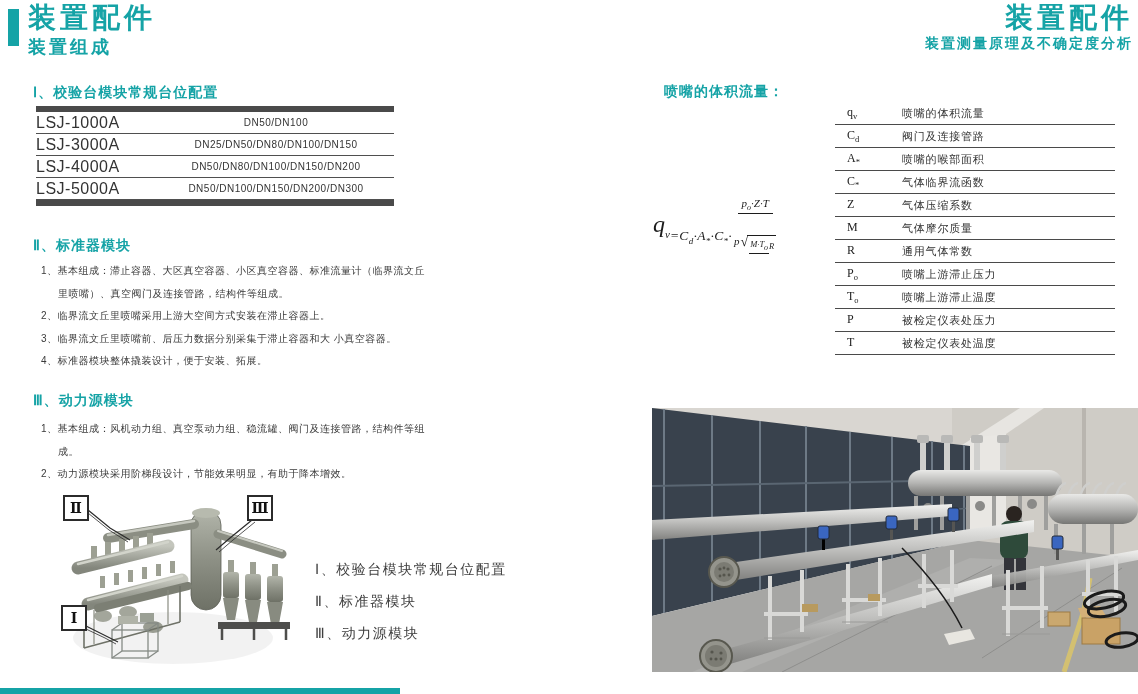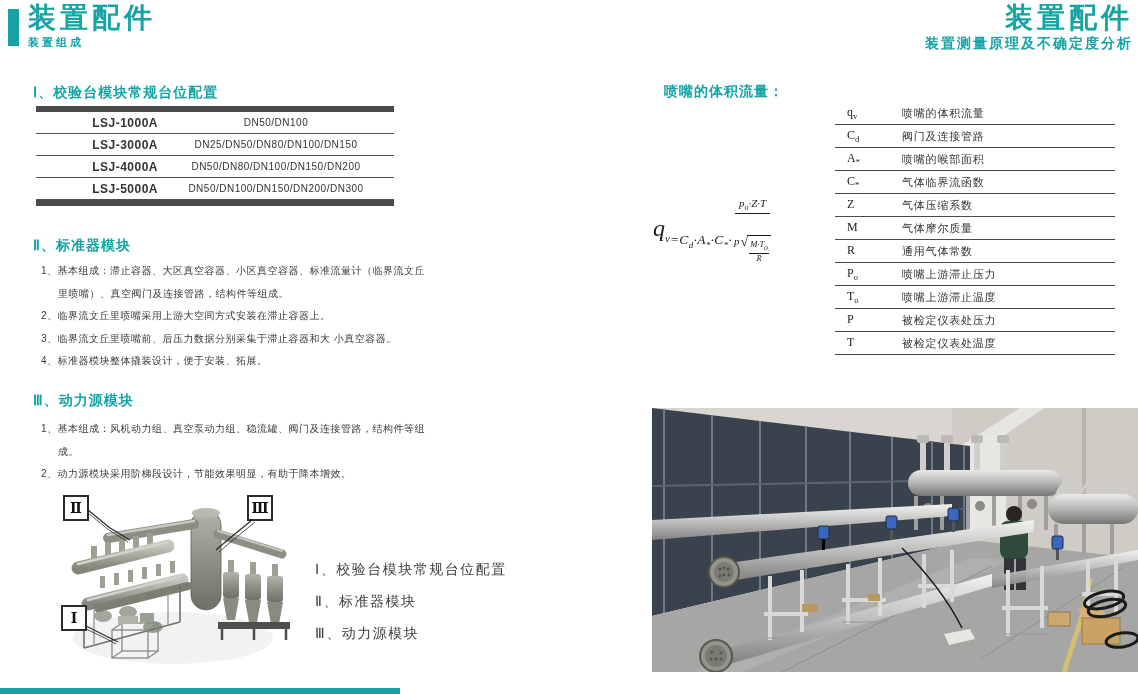--- a/index.html
+++ b/index.html
@@ -2,36 +2,36 @@
 <html><head>
 <meta charset="utf-8">
 <style>
   html,body{margin:0;padding:0;background:#fff;}
   .page{position:relative;width:1138px;height:694px;background:#ffffff;overflow:hidden;
         font-family:"Liberation Sans",sans-serif;color:#333;}
   
   .accent-left{position:absolute;left:8px;top:9px;width:11px;height:37px;background:#15a3a6;}
   .lheader{position:absolute;left:28px;top:2px;}
   .lheader .title{font-size:28px;font-weight:bold;color:#15a3a6;letter-spacing:4px;line-height:1.15;}
-  .lheader .subtitle{font-size:11px;font-weight:bold;color:#15a3a6;letter-spacing:3px;margin-top:1px;}
+  .lheader .subtitle{font-size:18px;font-weight:bold;color:#15a3a6;letter-spacing:3px;margin-top:1px;}
   .rheader{position:absolute;right:5px;top:2px;text-align:right;}
   .rheader .title{font-size:28px;font-weight:bold;color:#15a3a6;letter-spacing:4px;line-height:1.15;}
   .rheader .subtitle{font-size:14px;font-weight:bold;color:#15a3a6;letter-spacing:2px;margin-top:1px;}
   
   .sec-head{position:absolute;font-size:14px;font-weight:bold;color:#15a3a6;letter-spacing:1px;}
   #sec1-head{left:33px;top:84px;}
   #sec2-head{left:33px;top:237px;}
   #sec3-head{left:33px;top:392px;}
   #flow-head{left:664px;top:83px;}
   
   .cfg-table{position:absolute;left:36px;top:106px;width:358px;}
   .cfg-table .tbar{height:6px;background:#4a4a4a;}
   .cfg-table .trow{display:flex;align-items:center;height:21px;border-bottom:1px solid #4f4f4f;}
   .cfg-table .trow:last-of-type{border-bottom:none;}
-  .cfg-table .c1{width:122px;text-align:right;font-size:12px;color:#333;letter-spacing:0.5px;font-weight:bold;}
+  .cfg-table .c1{width:122px;text-align:left;font-size:16px;color:#333;letter-spacing:0.5px;}
   .cfg-table .c2{flex:1;text-align:center;font-size:10px;color:#333;letter-spacing:0.5px;}
   
   .blist{position:absolute;left:33px;width:398px;font-size:10px;color:#3a3a3a;}
   #sec2-list{top:260px;}
   #sec3-list{top:418px;}
   .blist .bitem{line-height:22.5px;padding-left:17px;text-indent:-17px;letter-spacing:0.5px;margin-left:8px;}
   
   .legend{position:absolute;left:315px;top:560px;}
   .legend .litem{font-size:14px;color:#3f3f3f;letter-spacing:1.5px;margin-bottom:13px;line-height:19px;}
   
@@ -43,21 +43,21 @@
   .fq{font-size:24px;line-height:1;}
   .fq sub{font-size:11px;font-style:italic;}
   .fmid{font-size:13.5px;letter-spacing:0.3px;margin-top:22px;}
   .fmid sub{font-size:9px;}
   .frac{display:inline-flex;flex-direction:column;align-items:center;font-size:11px;margin-left:2px;gap:20px;}
   .frac .num{border-bottom:1px solid #1c1c1c;padding:0 4px 1px 4px;line-height:1.15;}
   .frac .num sub,.frac .den sub{font-size:8px;}
   .frac .den{display:inline-flex;align-items:flex-start;padding-top:1px;line-height:1.15;}
   .rad-sign{font-style:normal;font-size:14px;line-height:1;margin-left:1px;}
   .radicand{border-top:1px solid #1c1c1c;margin-left:-1px;padding:1px 2px 0 2px;}
-  .ifrac{display:inline-flex;flex-direction:column;align-items:center;font-size:8.5px;line-height:1.1;}
+  .ifrac{display:inline-flex;align-items:center;font-size:8.5px;line-height:1.1;}
   .ifrac .inum{border-bottom:1px solid #1c1c1c;padding:0 1px;}
   
   .sym-table{position:absolute;left:835px;top:102px;width:280px;}
   .sym-row{display:flex;align-items:center;height:22px;border-bottom:1.5px solid #4a4a4a;}
   .sym-row .sym{width:55px;padding-left:12px;font-family:"Liberation Serif",serif;
                 font-size:12px;color:#222;}
   .sym-row .sym sub{font-size:8.5px;}
   .sym-row .desc{font-size:11px;color:#333;letter-spacing:0.8px;}
   
   .footer-bar{position:absolute;left:0;bottom:0;width:400px;height:6px;background:#15a3a6;}

